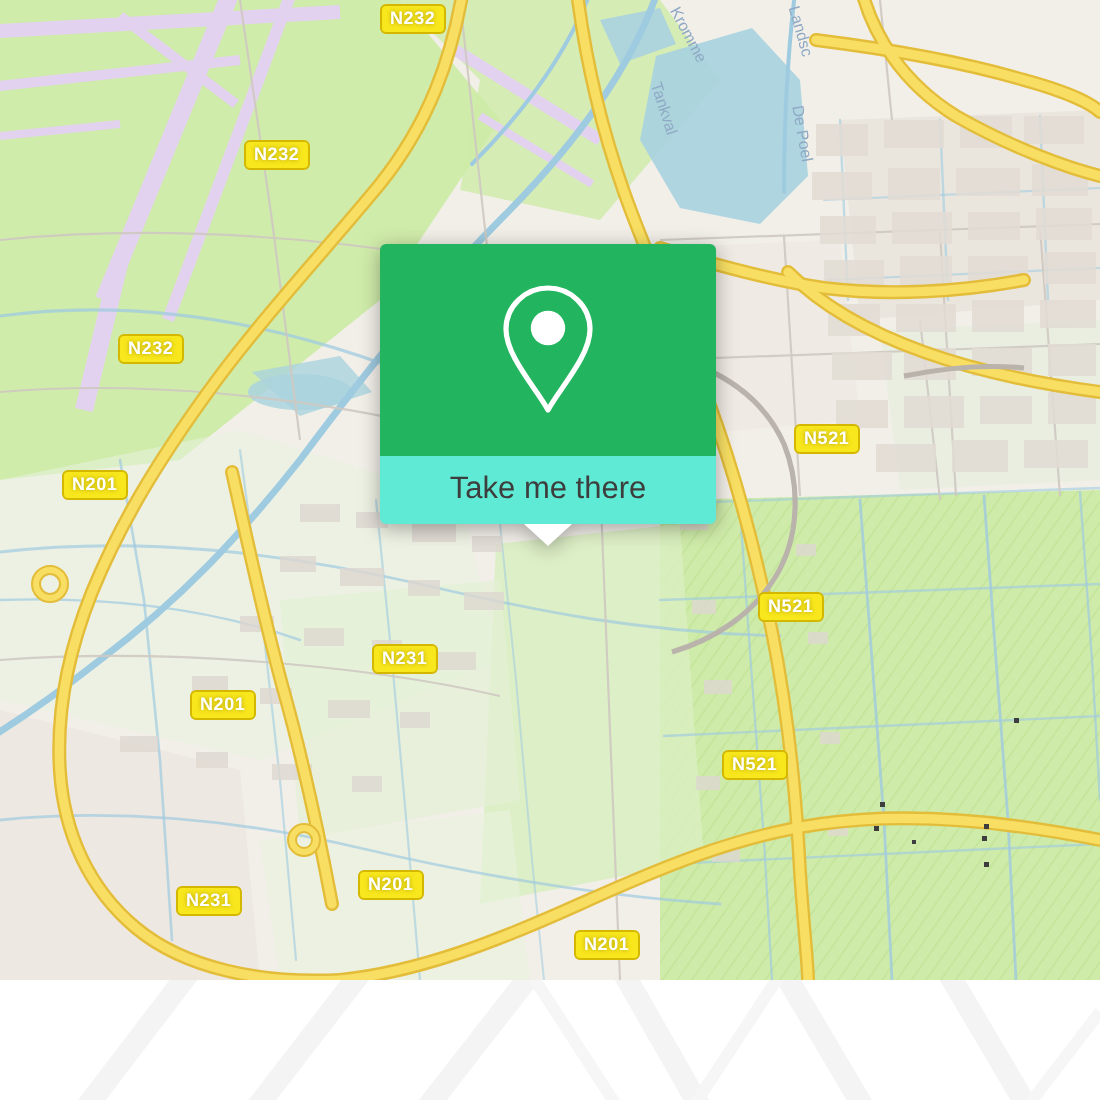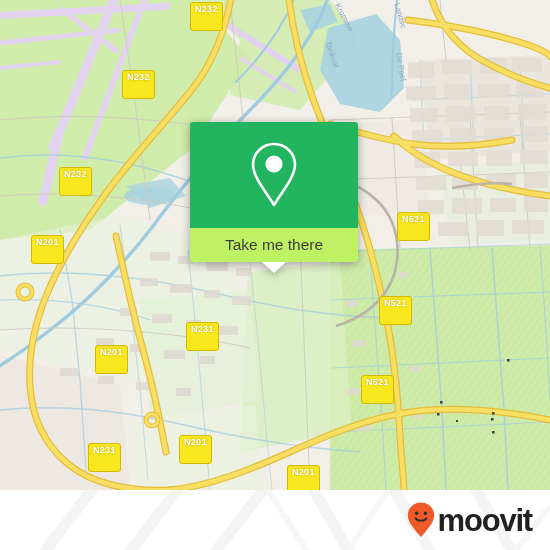--- a/index.html
+++ b/index.html
@@ -12,21 +12,21 @@
 
   .shield{
     position:absolute;
     background:#f8e71c;
     border:1px solid #d4b800;
     border-radius:3px;
     color:#ffffff;
     font-size:9px;
     font-weight:bold;
     letter-spacing:.3px;
-    padding:1px 4px 16px 4px;
+    padding:1px 4px 2px 4px;
     line-height:10px;
     text-shadow:0 0 2px rgba(120,100,0,.55);
     white-space:nowrap;
     font-family:"Liberation Sans",sans-serif;
   }
   .placelabel{
     position:absolute;
     color:#6b6b6b;
     font-size:15px;
     white-space:nowrap;
@@ -59,21 +59,21 @@
   
   #card{
     position:absolute;left:190px;top:122px;width:168px;
     filter:drop-shadow(0 2px 5px rgba(0,0,0,.33));
   }
   #card-head{
     background:#22b45f;height:106px;border-radius:3px 3px 0 0;
     display:flex;align-items:center;justify-content:center;
   }
   #card-foot{
-    background:#bef264;height:34px;border-radius:0 0 3px 3px;
+    background:#5eead4;height:34px;border-radius:0 0 3px 3px;
     display:flex;align-items:center;justify-content:center;
     position:relative;
   }
   #card-foot-label{color:#3d3d3d;font-size:15.5px;}
   #card-tail{
     position:absolute;left:50%;top:100%;transform:translateX(-50%);
     width:0;height:0;
     border-left:12px solid transparent;
     border-right:12px solid transparent;
     border-top:11px solid #ffffff;
@@ -351,24 +351,15 @@
         <line x1="462" y1="-10" x2="524" y2="95"></line>
       </g>
       <g stroke="#f6f6f6" stroke-width="6" fill="none">
         <line x1="252" y1="-10" x2="320" y2="95"></line>
         <line x1="335" y1="95" x2="404" y2="-10"></line>
         <line x1="500" y1="95" x2="550" y2="30"></line>
       </g>
     </svg>
 
 
-    <div id="brand">
-      <svg width="30" height="38" viewBox="0 0 30 38">
-        <path d="M15 1.5 C7.6 1.5 1.8 7.2 1.8 14.2 C1.8 22 10.6 30.5 15 36 C19.4 30.5 28.2 22 28.2 14.2 C28.2 7.2 22.4 1.5 15 1.5 Z" fill="#ef5a28"></path>
-        <circle cx="10.6" cy="12.2" r="1.7" fill="#2b2b2b"></circle>
-        <circle cx="19.4" cy="12.2" r="1.7" fill="#2b2b2b"></circle>
-        <path d="M9.6 17.2 C11.6 20.4 18.4 20.4 20.4 17.2" fill="none" stroke="#2b2b2b" stroke-width="1.9" stroke-linecap="round"></path>
-      </svg>
-      <span id="brand-word">moovit</span>
-    </div>
   </div>
 
 </div>
 
 </body></html>

